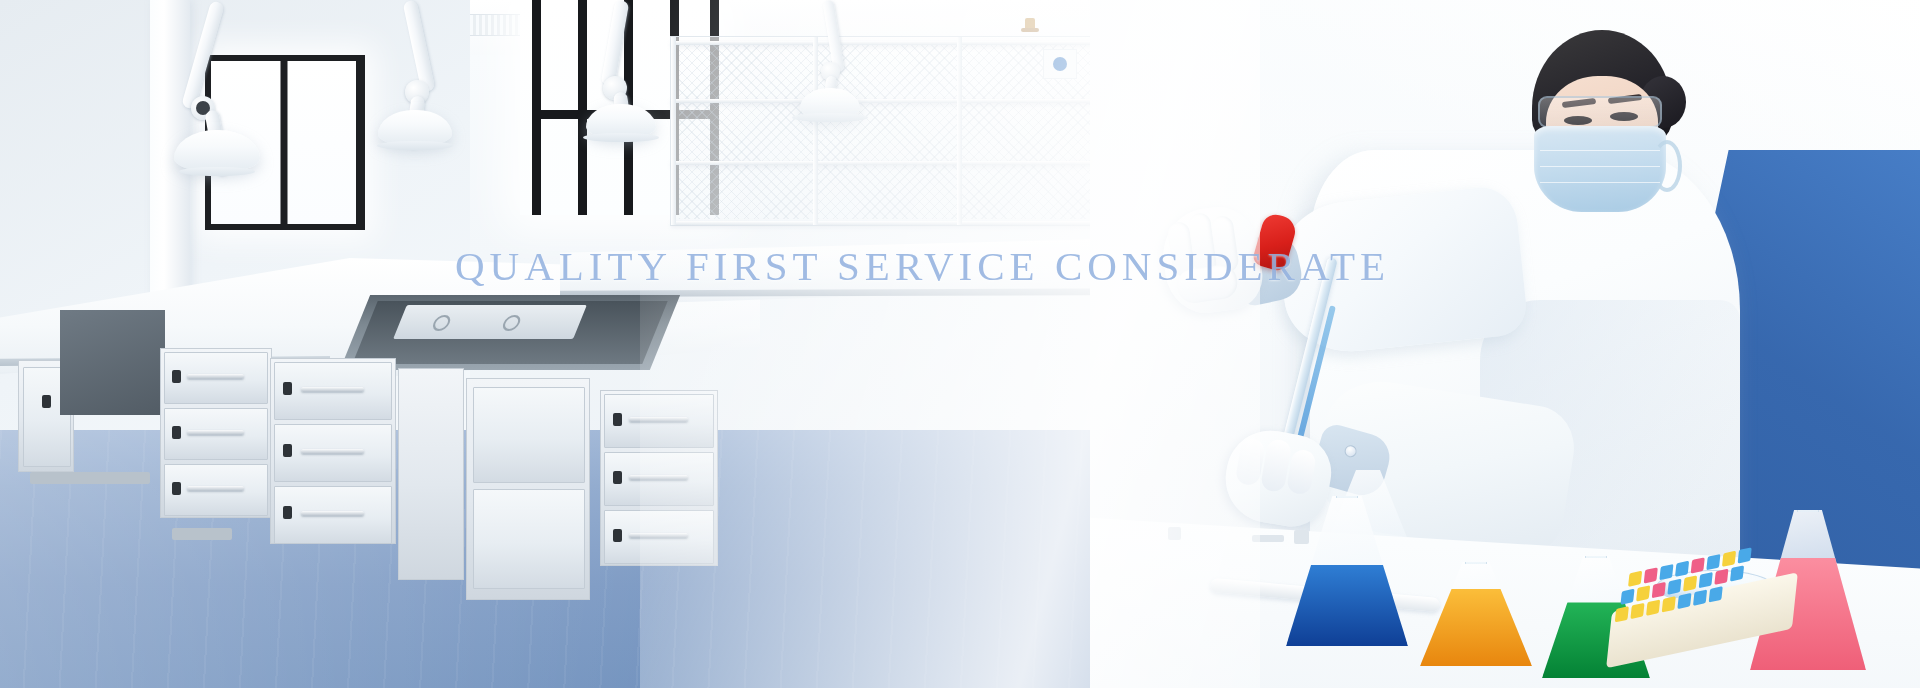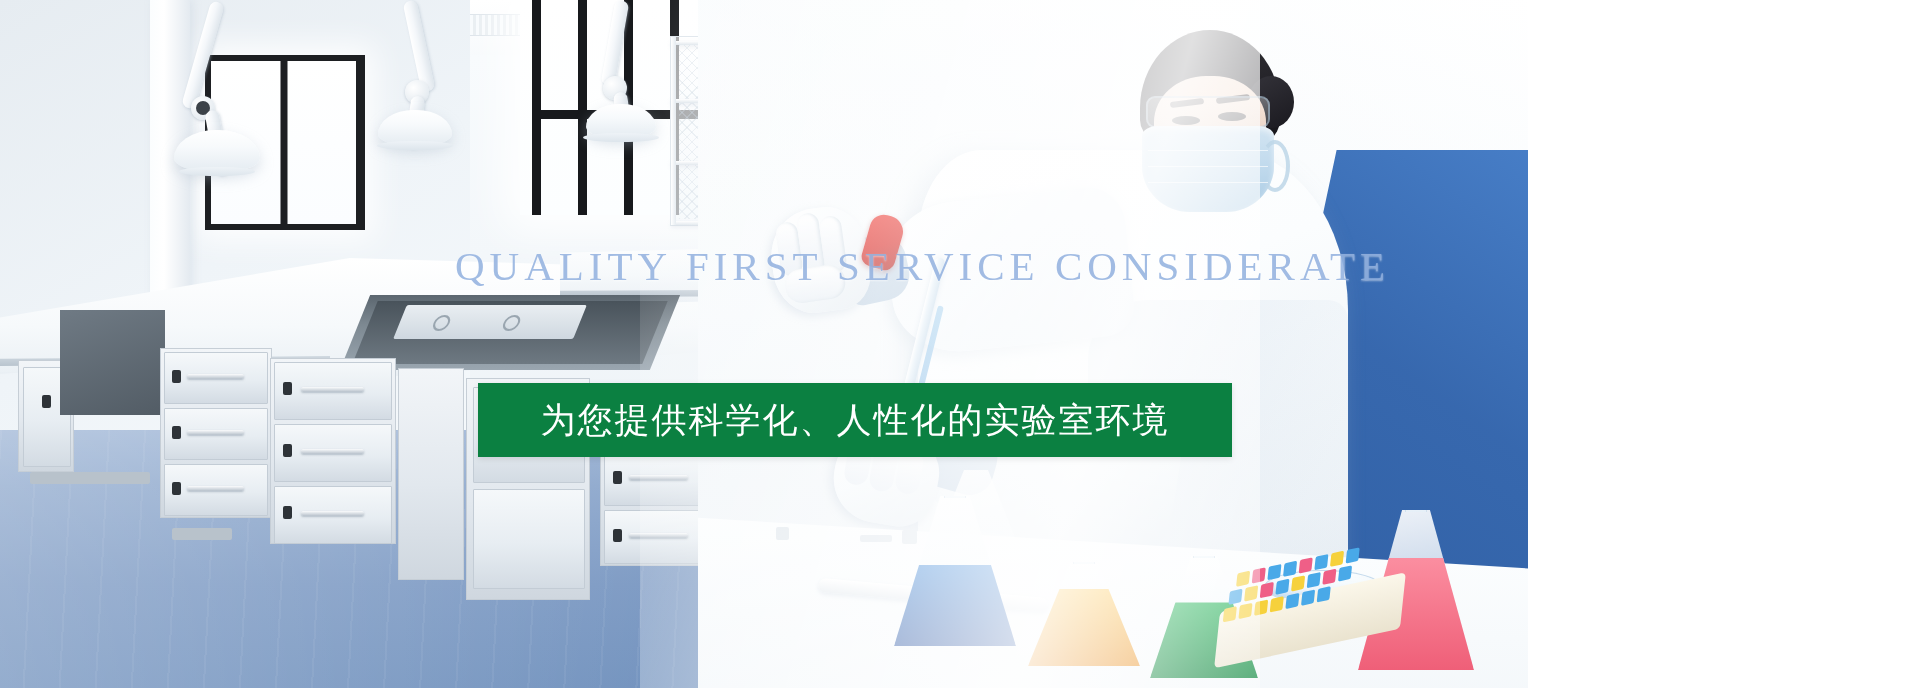--- a/index.html
+++ b/index.html
@@ -2,21 +2,21 @@
 <html><head>
 <meta charset="utf-8">
 <title>Lab Banner</title>
 <style>
   * { margin:0; padding:0; box-sizing:border-box; }
   html,body { background:#fff; }
   body { font-family:"Liberation Sans", sans-serif; }
 
   .banner {
     position:relative;
-    width:1528px; height:688px;
+    width:1920px; height:688px;
     overflow:hidden;
     background:#eef3f7;
   }
 
   
   .room {
     position:absolute; inset:0;
     background:
       linear-gradient(180deg,#fdfefe 0%,#f4f8fb 40%,#eef4f8 60%,#e8eef4 100%);
   }
@@ -728,17 +728,14 @@
       </div>
     </div>
   </div>
 
   <div class="sheen"></div>
 
   <div class="text-block">
     <div class="eng-line">QUALITY FIRST SERVICE CONSIDERATE</div>
   </div>
 
-  <div class="green-bar">
-    <span>为您提供科学化、人性化的实验室环境</span>
-  </div>
 
 </div>
 
 </body></html>

